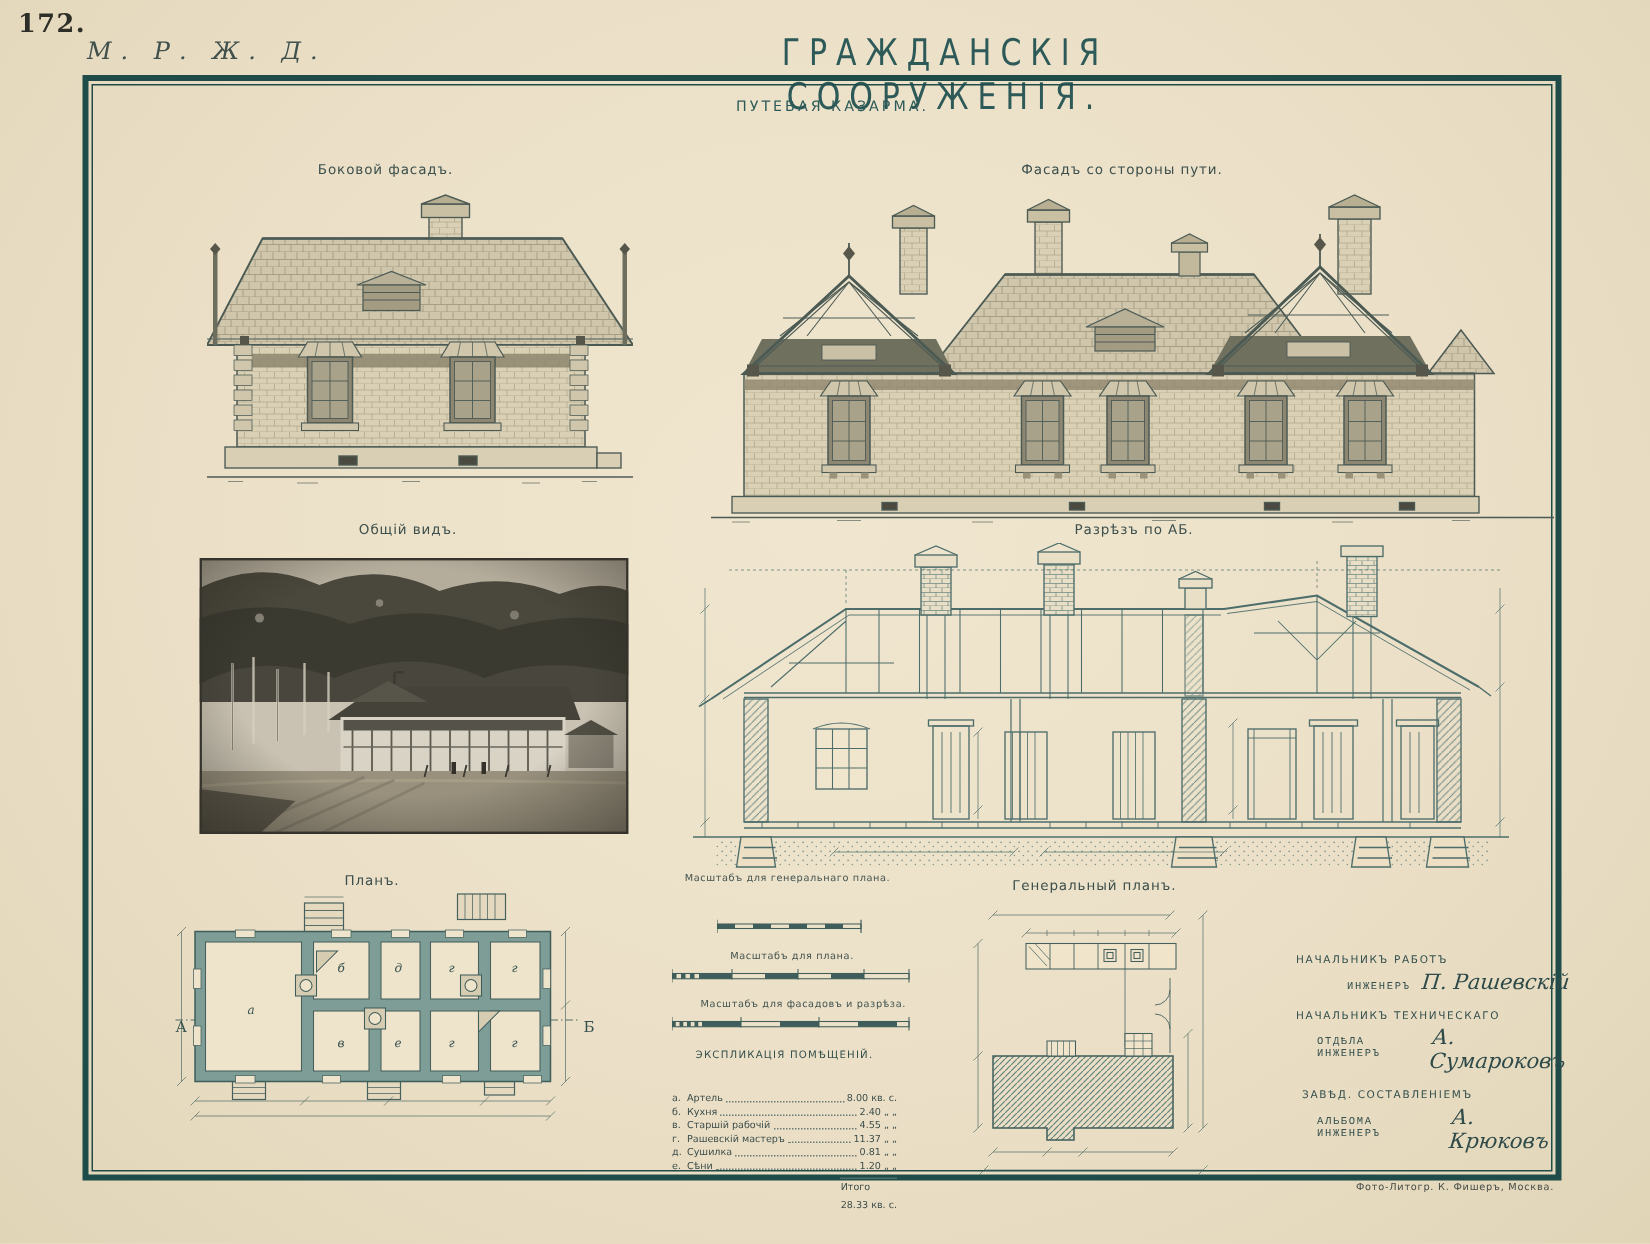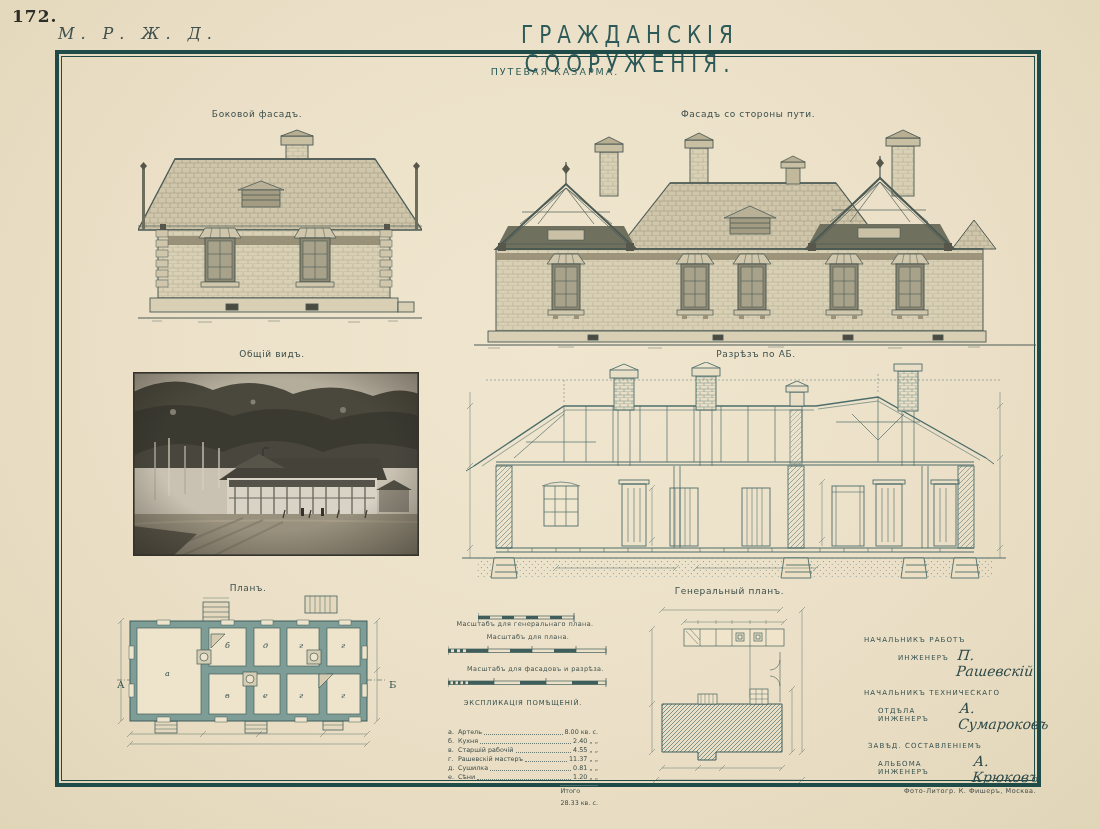--- a/index.html
+++ b/index.html
@@ -20,21 +20,21 @@
   .expl-title{text-align:center;font-size:6.8px;letter-spacing:.8px;border-bottom:0.5px solid transparent;margin-bottom:20px;color:#35504d;}
   .expl-row{display:flex;align-items:flex-end;line-height:9px;}
   .expl-letter{width:10px;}
   .expl-leader{flex:1;border-bottom:1px dotted #6a7a74;margin:0 2px 2px 2px;}
   .expl-val{white-space:nowrap;}
   .expl-total{display:flex;justify-content:flex-end;gap:4px;margin-top:2px;padding-top:1px;}
   .expl-total .tot-box{border-top:0.8px solid #4d6d6b;padding-top:1px;display:flex;gap:4px;flex-direction:column;}
   .sig-block{width:185px;color:#35504e;}
   .sig-dept{font-size:7px;letter-spacing:1.1px;}
   .sig-line{display:flex;align-items:baseline;gap:8px;margin:3px 0 10px 0;}
-  .sig-title{font-size:7px;letter-spacing:1.1px;}
+  .sig-title{font-size:7px;letter-spacing:1.1px;font-family:Liberation Mono, monospace;}
   .sig-name{font:italic 14px "DejaVu Serif",serif;color:#2e4a49;transform:skewX(-6deg);}
   .indent1{margin-left:34px;} .indent2{margin-left:14px;} .indent3{margin-left:16px;}
   .credit{font-size:6.5px;color:#454b46;text-align:center;letter-spacing:.5px;}
   svg{display:block;}
 </style>
 </head>
 <body>
 
 <div class="page">
 
@@ -435,21 +435,21 @@
           <text x="148" y="104">е</text>
           <text x="184" y="54">г</text>
           <text x="226" y="54">г</text>
           <text x="184" y="104">г</text>
           <text x="226" y="104">г</text>
         </g>
       </g>
     </g>
   </svg>
 
-  <div class="abs scale-title" style="left:455px;top:620px;width:140px;">Масштабъ для генеральнаго плана.</div>
+  <div class="abs scale-title" style="left:455px;top:581px;width:140px;">Масштабъ для генеральнаго плана.</div>
   <svg class="abs" style="left:478px;top:613px;" width="100" height="10" viewBox="0 0 100 10">
     <rect x="0" y="3" width="96" height="3" fill="none" stroke="#3f5d5a" stroke-width="0.7"></rect>
     <g fill="#3f5d5a">
         <rect x="0" y="3" width="12" height="3"></rect>
         <rect x="24" y="3" width="12" height="3"></rect>
         <rect x="48" y="3" width="12" height="3"></rect>
         <rect x="72" y="3" width="12" height="3"></rect>
       </g>
     <path d="M0 0 V9 M96 0 V9" stroke="#3f5d5a" stroke-width="0.8"></path>
   </svg>

